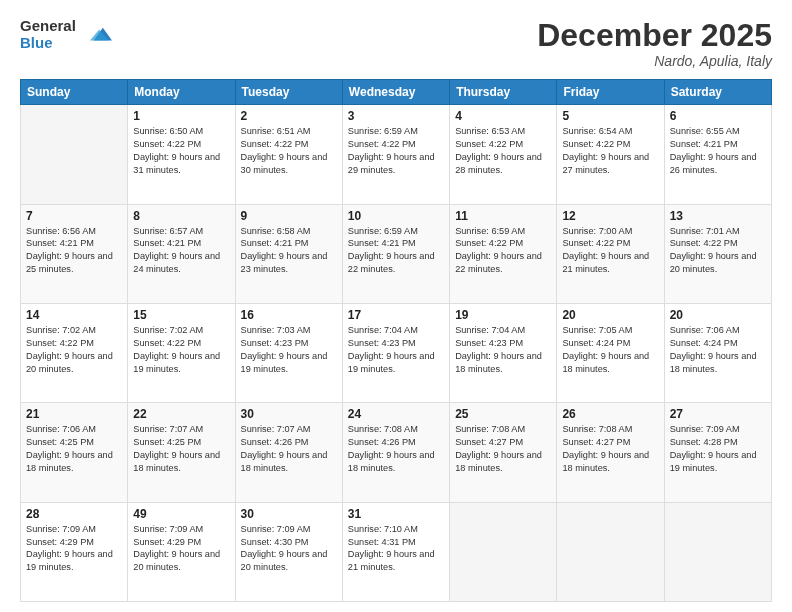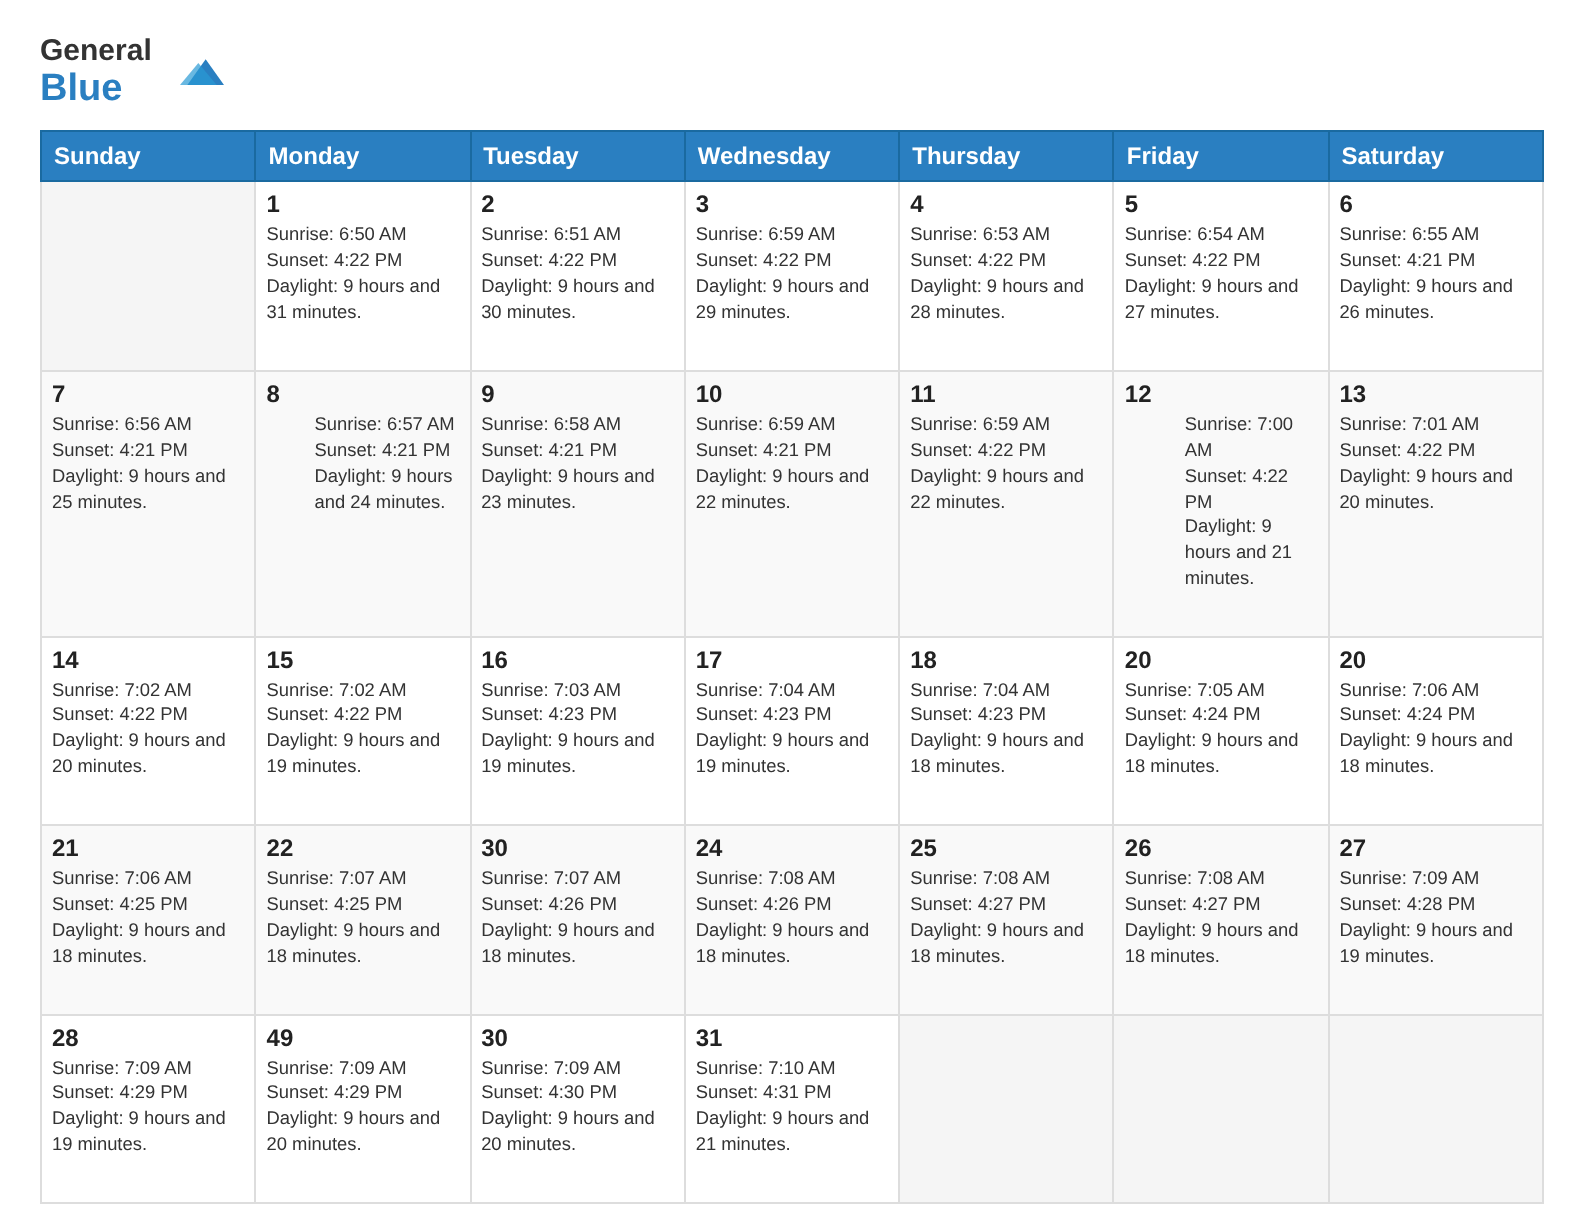--- a/index.html
+++ b/index.html
@@ -32,21 +32,21 @@
       display: flex;
       flex-direction: column;
       line-height: 1.1;
     }
     .logo-general {
       font-size: 15px;
       font-weight: bold;
       color: #333;
     }
     .logo-blue {
-      font-size: 19px;
+      font-size: 15px;
       font-weight: bold;
       color: #2a7fc1;
     }
     .logo-icon {
       width: 22px;
       height: 22px;
       margin-left: 2px;
     }
     .title-block {
       text-align: right;
@@ -116,20 +116,24 @@
   <div class="header">
     <div class="logo">
       <div class="logo-text">
         <span class="logo-general">General</span>
         <span class="logo-blue">Blue</span>
       </div>
       <svg class="logo-icon" viewBox="0 0 24 24">
         <polygon points="4,18 14,4 24,18" fill="#2a7fc1"></polygon>
         <polygon points="0,18 10,6 20,18" fill="#2a9ad4" opacity="0.7"></polygon>
       </svg>
+    </div>
+    <div class="title-block">
+      <div class="month-title">December 2025</div>
+      <div class="location">Nardo, Apulia, Italy</div>
     </div>
   </div>
 
   <table class="calendar">
     <thead>
       <tr>
         <th>Sunday</th>
         <th>Monday</th>
         <th>Tuesday</th>
         <th>Wednesday</th>
@@ -180,21 +184,21 @@
         </tr>
         <tr>
           <td>
             <span class="day-num">7</span>
             <div class="day-info" style="white-space: pre-line;">Sunrise: 6:56 AM
 Sunset: 4:21 PM
 Daylight: 9 hours and 25 minutes.</div>
           </td>
           <td>
             <span class="day-num">8</span>
-            <div class="day-info" style="white-space: pre-line; margin-left: 24px;">Sunrise: 6:57 AM
+            <div class="day-info" style="white-space: pre-line;">Sunrise: 6:57 AM
 Sunset: 4:21 PM
 Daylight: 9 hours and 24 minutes.</div>
           </td>
           <td>
             <span class="day-num">9</span>
             <div class="day-info" style="white-space: pre-line;">Sunrise: 6:58 AM
 Sunset: 4:21 PM
 Daylight: 9 hours and 23 minutes.</div>
           </td>
           <td>
@@ -204,21 +208,21 @@
 Daylight: 9 hours and 22 minutes.</div>
           </td>
           <td>
             <span class="day-num">11</span>
             <div class="day-info" style="white-space: pre-line;">Sunrise: 6:59 AM
 Sunset: 4:22 PM
 Daylight: 9 hours and 22 minutes.</div>
           </td>
           <td>
             <span class="day-num">12</span>
-            <div class="day-info" style="white-space: pre-line; margin-left: 30px;">Sunrise: 7:00 AM
+            <div class="day-info" style="white-space: pre-line;">Sunrise: 7:00 AM
 Sunset: 4:22 PM
 Daylight: 9 hours and 21 minutes.</div>
           </td>
           <td>
             <span class="day-num">13</span>
             <div class="day-info" style="white-space: pre-line;">Sunrise: 7:01 AM
 Sunset: 4:22 PM
 Daylight: 9 hours and 20 minutes.</div>
           </td>
         </tr>
@@ -241,21 +245,21 @@
 Sunset: 4:23 PM
 Daylight: 9 hours and 19 minutes.</div>
           </td>
           <td>
             <span class="day-num">17</span>
             <div class="day-info" style="white-space: pre-line;">Sunrise: 7:04 AM
 Sunset: 4:23 PM
 Daylight: 9 hours and 19 minutes.</div>
           </td>
           <td>
-            <span class="day-num">18</span>
+            <span class="day-num">19</span>
             <div class="day-info" style="white-space: pre-line;">Sunrise: 7:04 AM
 Sunset: 4:23 PM
 Daylight: 9 hours and 18 minutes.</div>
           </td>
           <td>
             <span class="day-num">20</span>
             <div class="day-info" style="white-space: pre-line;">Sunrise: 7:05 AM
 Sunset: 4:24 PM
 Daylight: 9 hours and 18 minutes.</div>
           </td>

